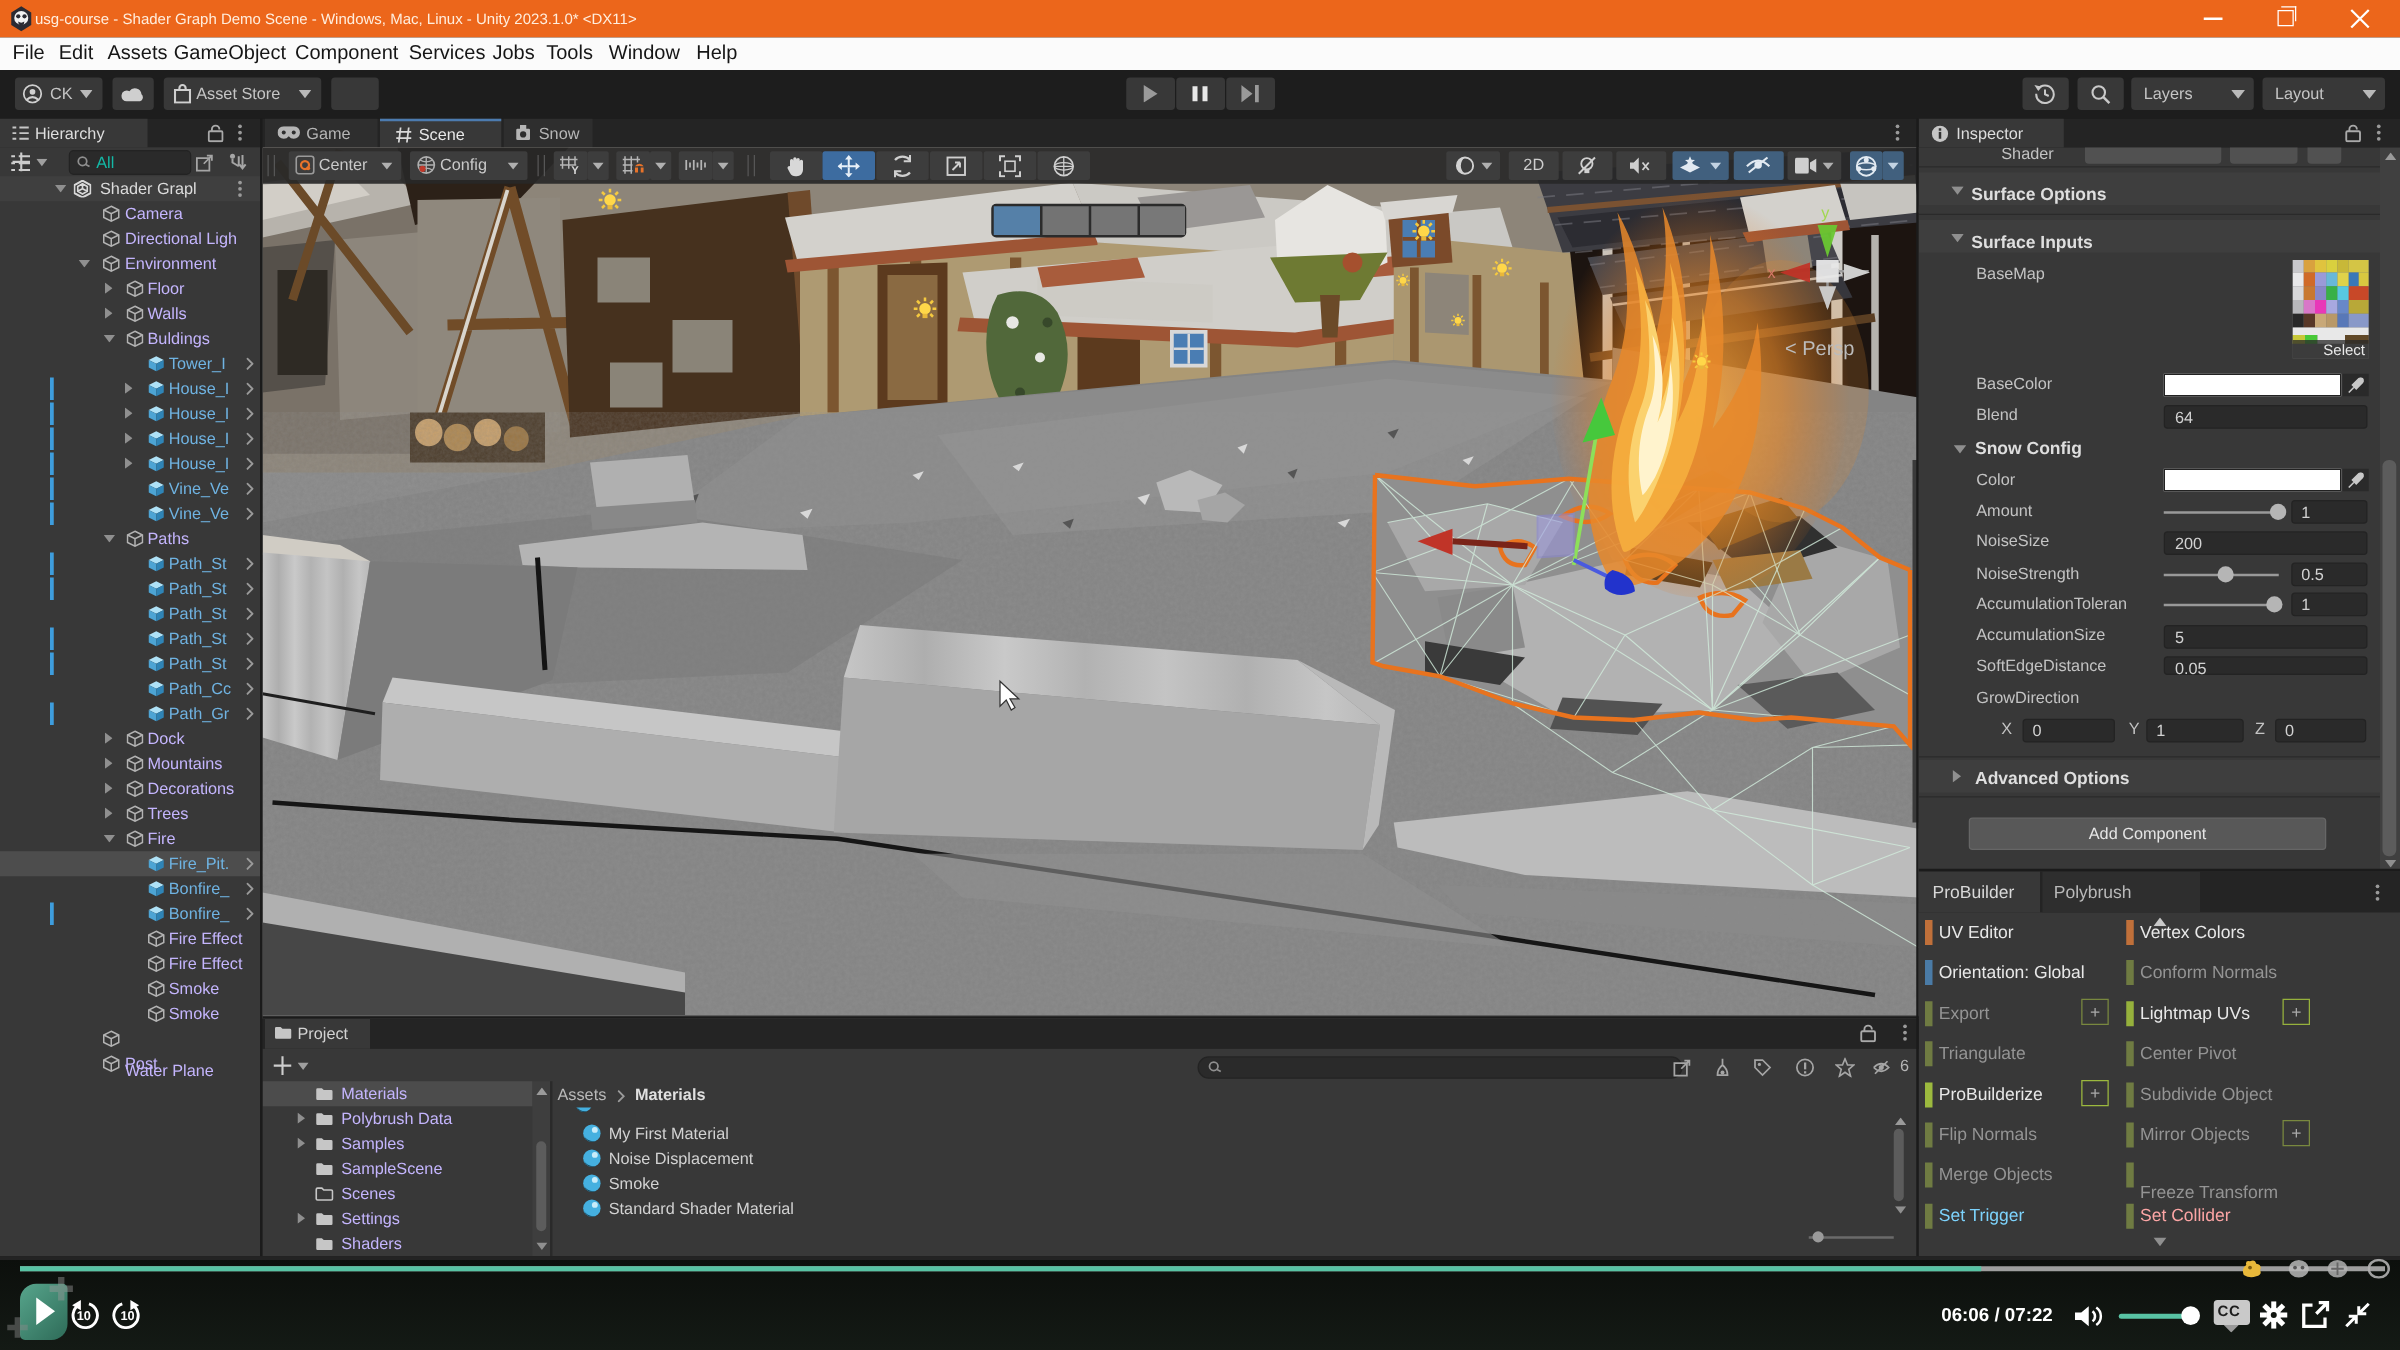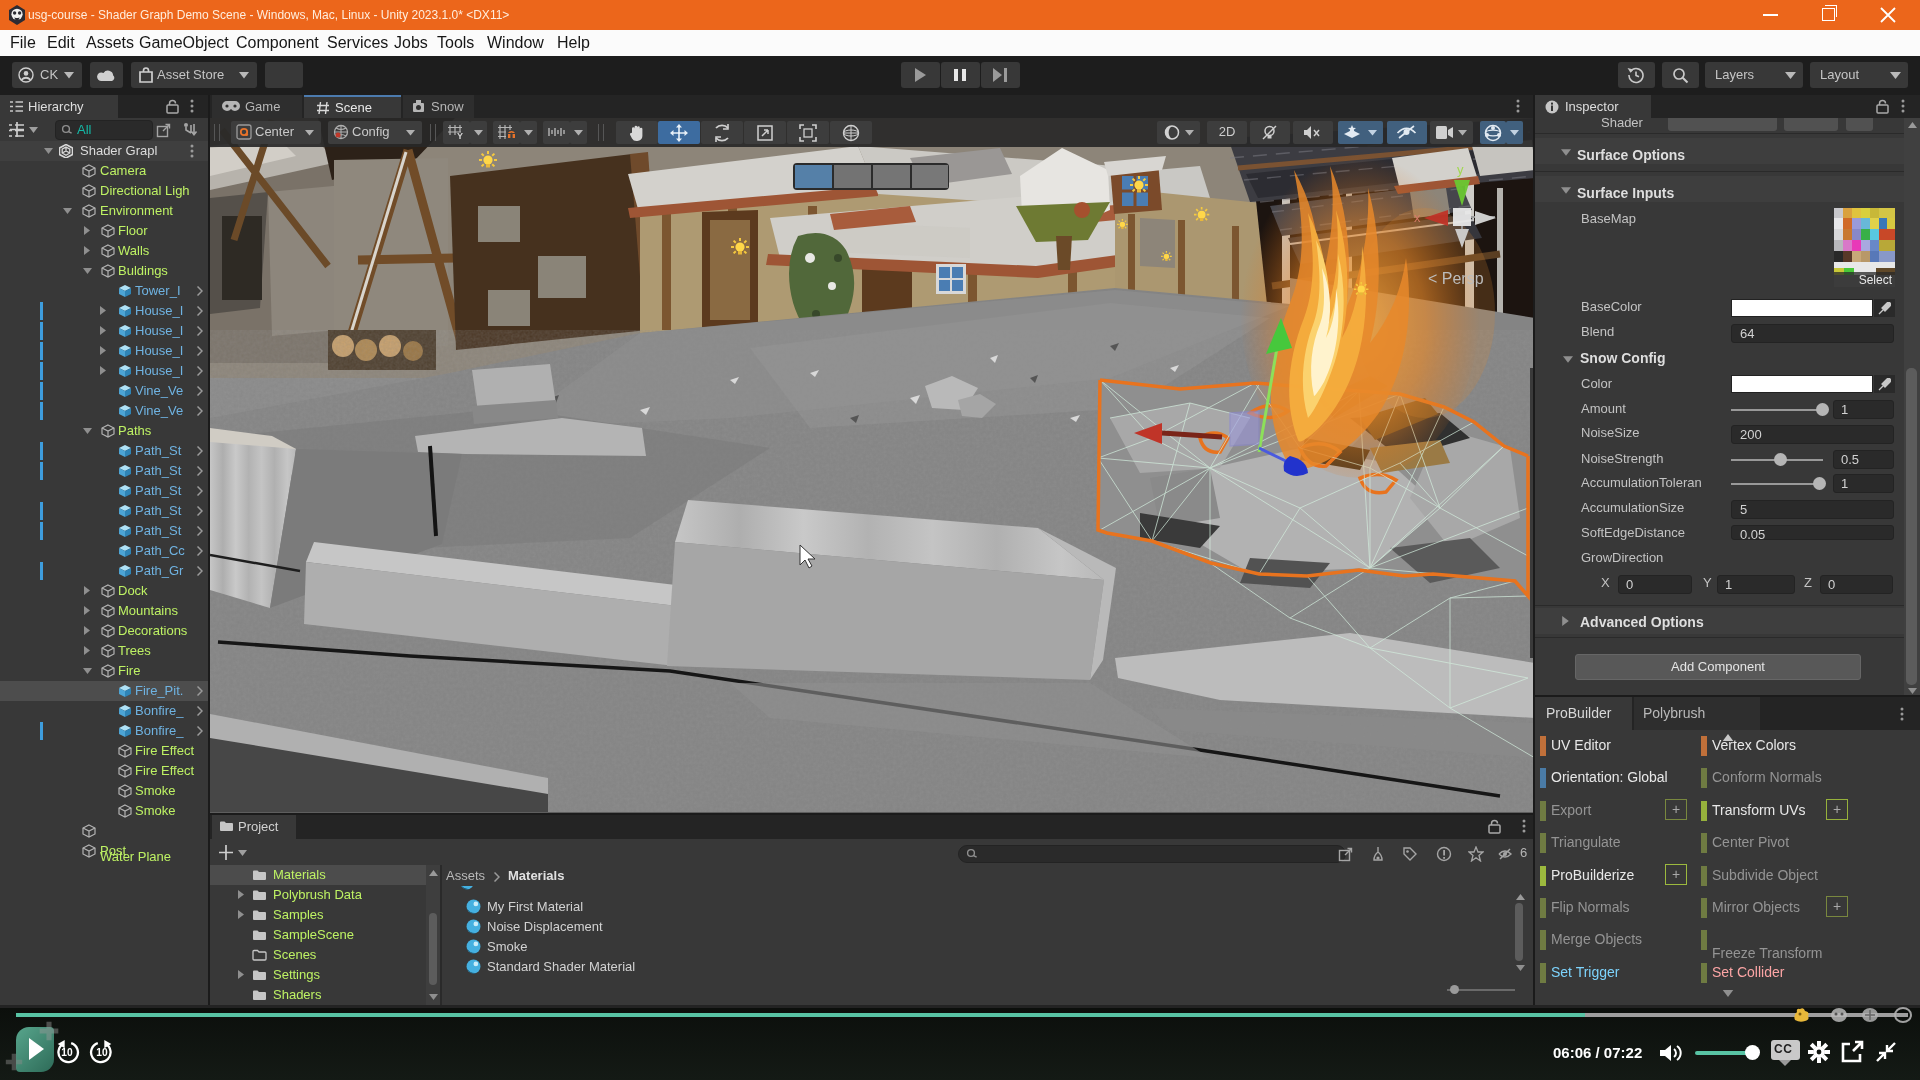--- a/index.html
+++ b/index.html
@@ -13,21 +13,21 @@
 .tbtn{position:absolute;top:6px;height:26px;background:#383838;border-radius:3px;color:#c5c5c5;font-size:13px;line-height:26px;text-align:center}
 .stb{position:absolute;top:3px;height:23px;background:#3d3d3d;border-radius:2px;color:#c9c9c9;font-size:13px}
 .stb span{font-size:13px;color:#c9c9c9;line-height:16px}
 
 .tabstrip{background:#242424}
 .tab{position:absolute;top:95px;height:23px;font-size:13px;color:#b6b6b6;line-height:23px}
 .tab.on{background:#383838;color:#dedede}
 .tab.off{background:#2e2e2e}
 
 .panel{background:#383838}
-.hrow{position:absolute;height:20px;line-height:20px;font-size:13px;color:#bef264}
+.hrow{position:absolute;height:20px;line-height:20px;font-size:13px;color:#c4b5fd}
 .pfb{color:#6fb3e2}
 .fld{position:absolute;background:#2a2a2a;border:1px solid #232323;border-radius:3px;box-sizing:border-box;color:#d2d2d2;font-size:13px}
 .ilbl{position:absolute;font-size:13px;color:#c3c3c3;white-space:nowrap}
 .pbtn{position:absolute;height:21px;font-size:14px;line-height:21px;white-space:nowrap}
 .pbar{position:absolute;width:6px;height:20px}
 .plus{position:absolute;width:22px;height:21px;border:1px solid #79883f;box-sizing:border-box;color:#a9a9a9;text-align:center;line-height:19px;font-size:14px}
 </style></head><body>
 <div id="root">
 
   <div class="p" id="titlebar">
@@ -1267,21 +1267,21 @@
     <div class="pbar" style="left:166px;top:39px;background:#c0703a"></div>
       <span class="pbtn" style="left:177px;top:38px;color:#e8e8e8">Vertex Colors</span>
     <div class="pbar" style="left:5px;top:71px;background:#4a7ba6"></div>
       <span class="pbtn" style="left:16px;top:70px;color:#e8e8e8">Orientation: Global</span>
     <div class="pbar" style="left:166px;top:71px;background:#6f7b42"></div>
       <span class="pbtn" style="left:177px;top:70px;color:#949494">Conform Normals</span>
     <div class="pbar" style="left:5px;top:104px;background:#6f7b42"></div>
       <span class="pbtn" style="left:16px;top:103px;color:#949494">Export</span>
       <div class="plus" style="left:130px;top:102px">+</div>
     <div class="pbar" style="left:166px;top:104px;background:#96b13c"></div>
-      <span class="pbtn" style="left:177px;top:103px;color:#e8e8e8">Transform UVs</span>
+      <span class="pbtn" style="left:177px;top:103px;color:#e8e8e8">Lightmap UVs</span>
       <div class="plus" style="left:291px;top:102px;border-color:#96b13c">+</div>
     <div class="pbar" style="left:5px;top:136px;background:#6f7b42"></div>
       <span class="pbtn" style="left:16px;top:135px;color:#949494">Triangulate</span>
     <div class="pbar" style="left:166px;top:136px;background:#6f7b42"></div>
       <span class="pbtn" style="left:177px;top:135px;color:#949494">Center Pivot</span>
     <div class="pbar" style="left:5px;top:169px;background:#9cb93e"></div>
       <span class="pbtn" style="left:16px;top:168px;color:#e8e8e8">ProBuilderize</span>
       <div class="plus" style="left:130px;top:167px;border-color:#9cb93e">+</div>
     <div class="pbar" style="left:166px;top:169px;background:#6f7b42"></div>
       <span class="pbtn" style="left:177px;top:168px;color:#949494">Subdivide Object</span>

